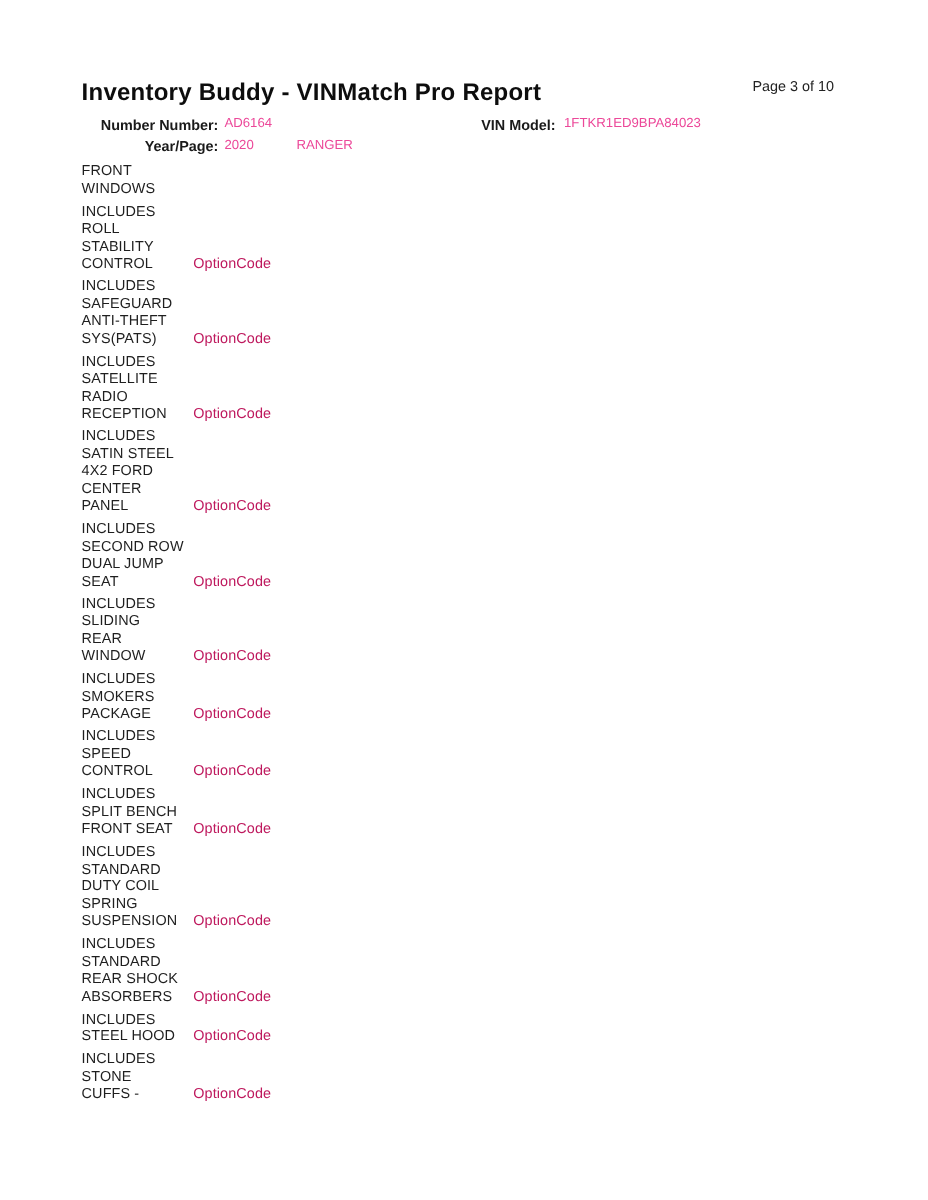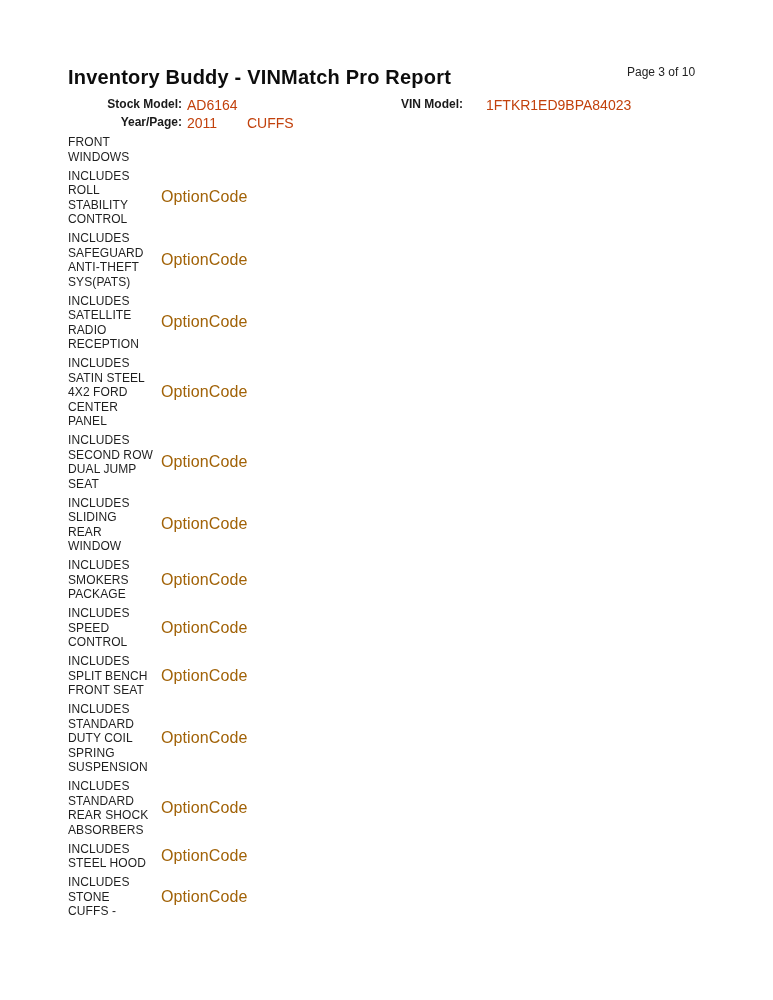--- a/index.html
+++ b/index.html
@@ -36,79 +36,79 @@
   }
   .meta-label {
     position: absolute;
     font-size: 12px;
     font-weight: bold;
     color: #1a1a1a;
     white-space: nowrap;
   }
   .meta-value {
     position: absolute;
-    font-size: 14px;
-    color: #c2410c;
+    font-size: 11px;
+    color: #ec4899;
     white-space: nowrap;
   }
   .row-1 { top: 97px; }
   .row-2 { top: 115px; }
   .stock-label  { right: 591px; }
   .stock-value  { left: 187px; }
   .vin-label    { right: 310px; }
-  .vin-value    { left: 486px; }
+  .vin-value    { left: 470px; }
   .year-label   { right: 591px; }
   .year-value   { left: 187px; }
   .model-value  { left: 247px; }
   .options-list {
     position: absolute;
     left: 68px;
     top: 135px;
     width: 620px;
   }
   .option-item {
     display: flex;
-    align-items: center;
+    align-items: flex-end;
     margin-bottom: 4.5px;
   }
   .option-description {
     width: 93px;
     flex-shrink: 0;
     font-size: 12px;
     line-height: 14.5px;
     color: #1f1f1f;
     white-space: pre-line;
     letter-spacing: 0.1px;
   }
   .option-code {
-    font-size: 16px;
+    font-size: 12px;
     line-height: 14.5px;
-    color: #a16207;
+    color: #be185d;
     white-space: nowrap;
     letter-spacing: 0.1px;
   }
 </style>
 </head>
 <body>
 
 <div class="page">
 
   <div class="report-title">Inventory Buddy - VINMatch Pro Report</div>
 
   <div class="page-indicator">Page 3 of 10</div>
 
-  <div class="meta-label row-1 stock-label">Stock Model:</div>
+  <div class="meta-label row-1 stock-label">Number Number:</div>
   <div class="meta-value row-1 stock-value">AD6164</div>
 
   <div class="meta-label row-1 vin-label">VIN Model:</div>
   <div class="meta-value row-1 vin-value">1FTKR1ED9BPA84023</div>
 
   <div class="meta-label row-2 year-label">Year/Page:</div>
-  <div class="meta-value row-2 year-value">2011</div>
-  <div class="meta-value row-2 model-value">CUFFS</div>
+  <div class="meta-value row-2 year-value">2020</div>
+  <div class="meta-value row-2 model-value">RANGER</div>
 
   <div class="options-list">
   <div class="option-item">
     <div class="option-description">FRONT
 WINDOWS</div>
     <div class="option-code"></div>
   </div>
 
   <div class="option-item">
     <div class="option-description">INCLUDES

